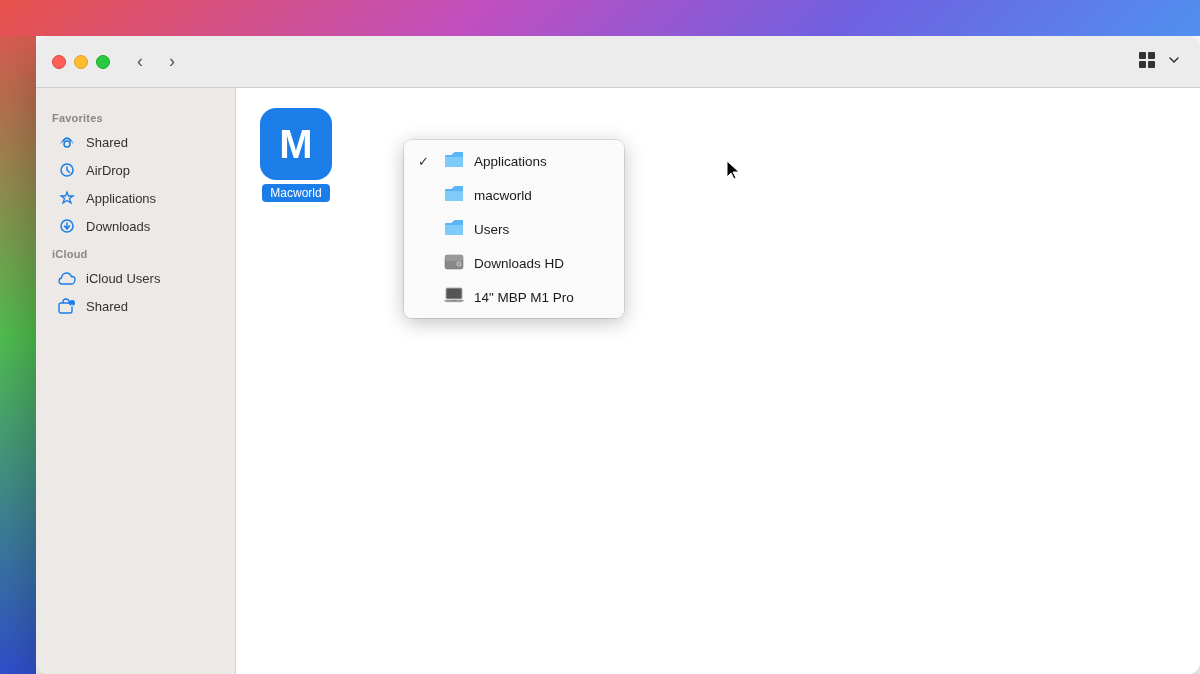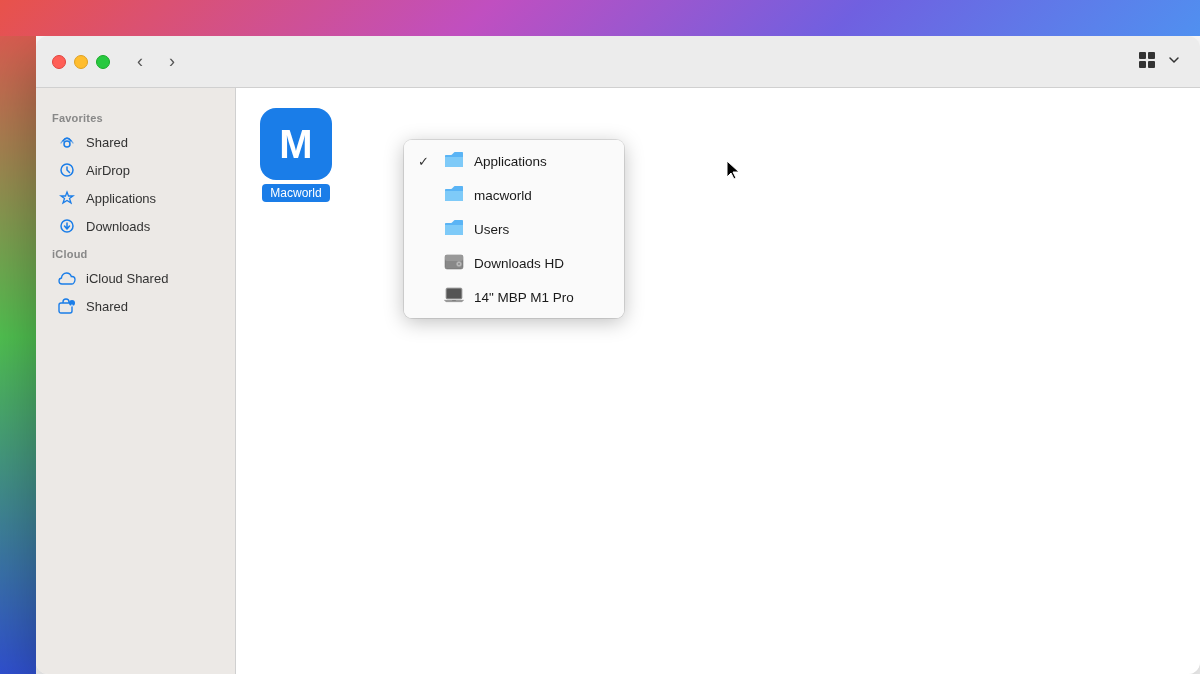--- a/index.html
+++ b/index.html
@@ -365,21 +365,21 @@
       </div>
 
       <div class="sidebar-section-label" style="margin-top:0;">iCloud</div>
 
       <div class="sidebar-item">
         <div class="sidebar-icon">
           <svg width="18" height="14" viewBox="0 0 18 14" fill="none">
             <path d="M14 13 H4 C2.3 13 1 11.7 1 10 C1 8.5 2 7.2 3.5 7 C3.5 4.2 5.8 2 8.5 2 C10.8 2 12.7 3.5 13.3 5.6 C13.5 5.5 13.8 5.5 14 5.5 C15.7 5.5 17 6.8 17 8.5 C17 10.4 15.7 13 14 13 Z" stroke="#1a7de8" stroke-width="1.3" fill="none"></path>
           </svg>
         </div>
-        <span class="sidebar-label">iCloud Shared</span>
+        <span class="sidebar-label">iCloud Users</span>
       </div>
 
       <div class="sidebar-item">
         <div class="sidebar-icon">
           <svg width="18" height="16" viewBox="0 0 18 16" fill="none">
             <rect x="1" y="5" width="13" height="10" rx="2" stroke="#1a7de8" stroke-width="1.4" fill="none"></rect>
             <path d="M5 5 L5 4 C5 2.3 6.3 1 8 1 L8 1 C9.7 1 11 2.3 11 4 L11 5" stroke="#1a7de8" stroke-width="1.4" fill="none"></path>
             <circle cx="14" cy="5" r="3" fill="#1a7de8"></circle>
             <text x="14" y="8.5" text-anchor="middle" font-size="5" fill="white" font-weight="bold">+</text>
           </svg>

